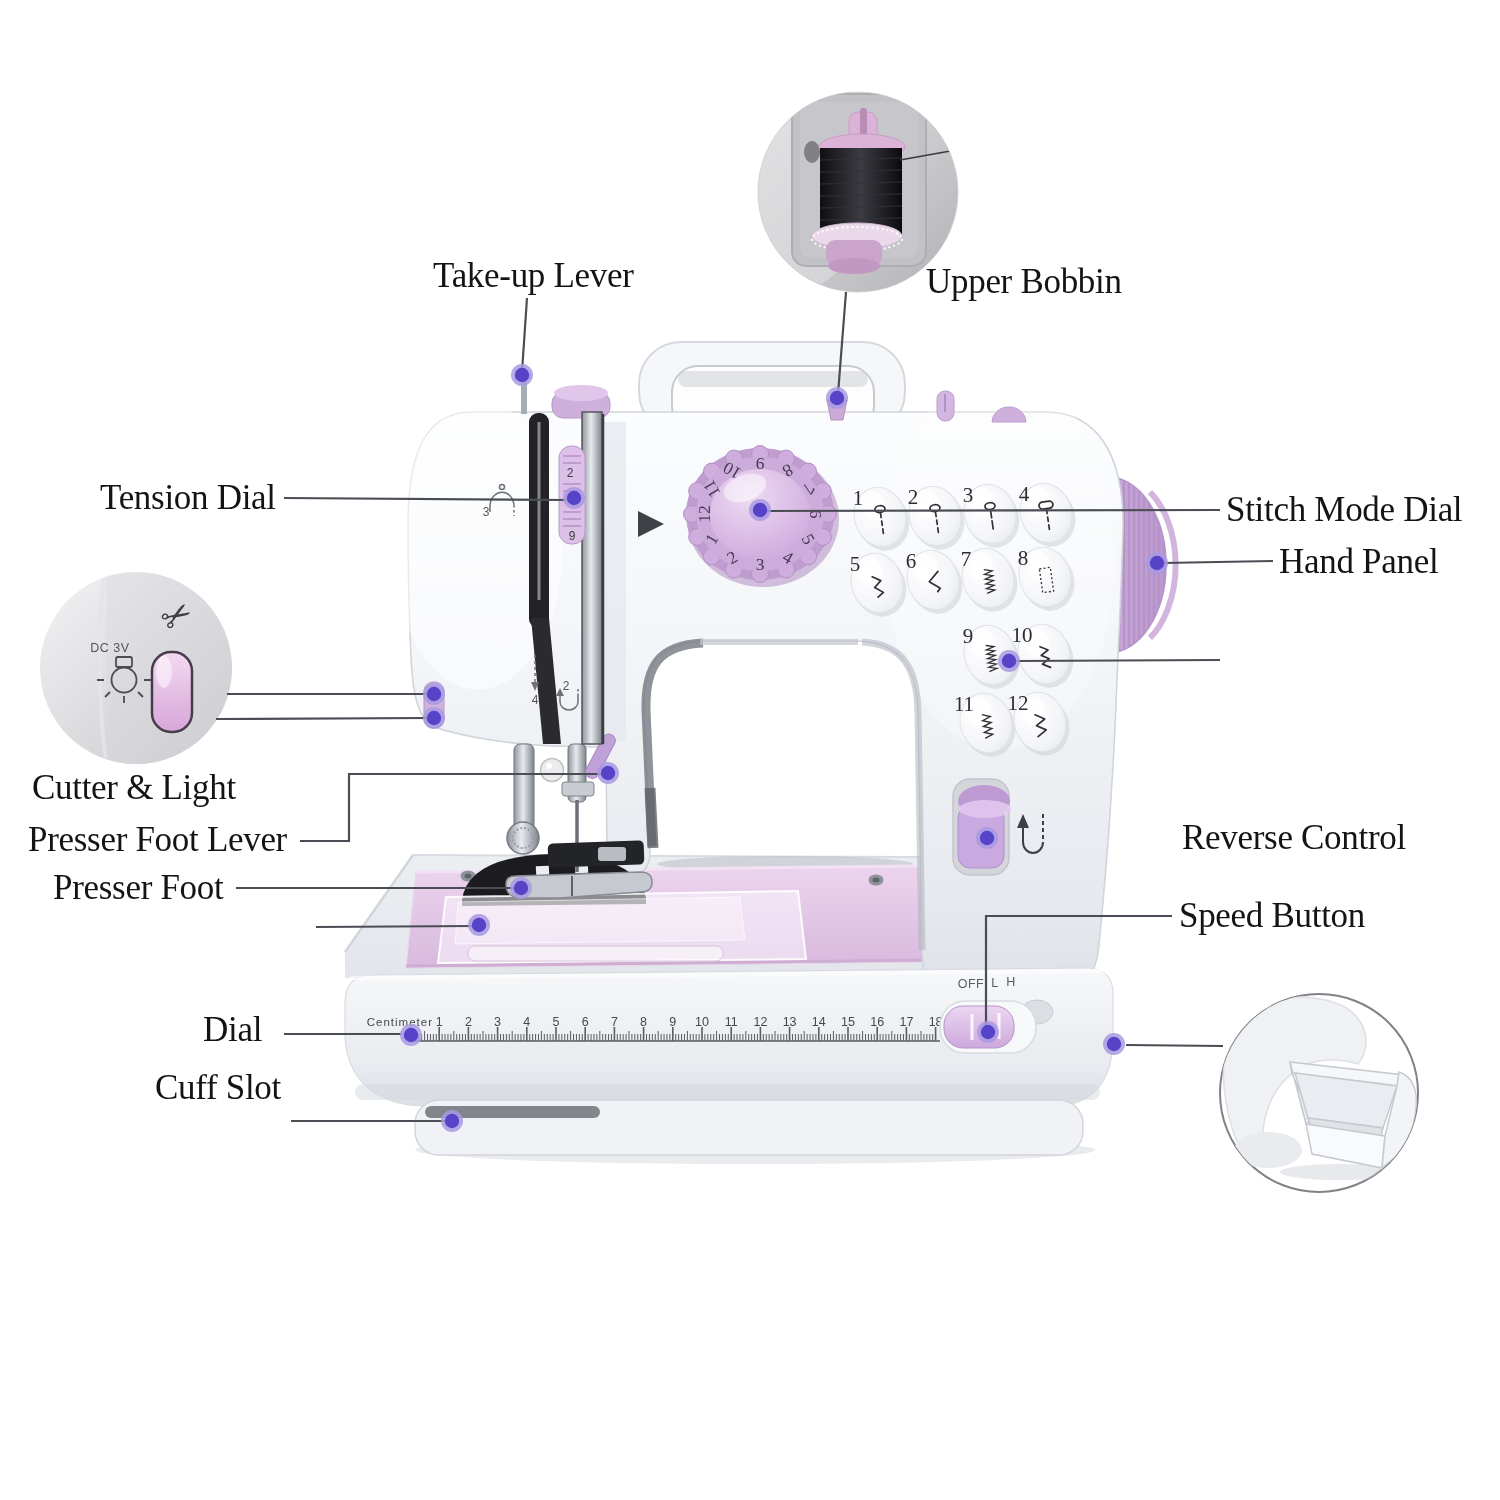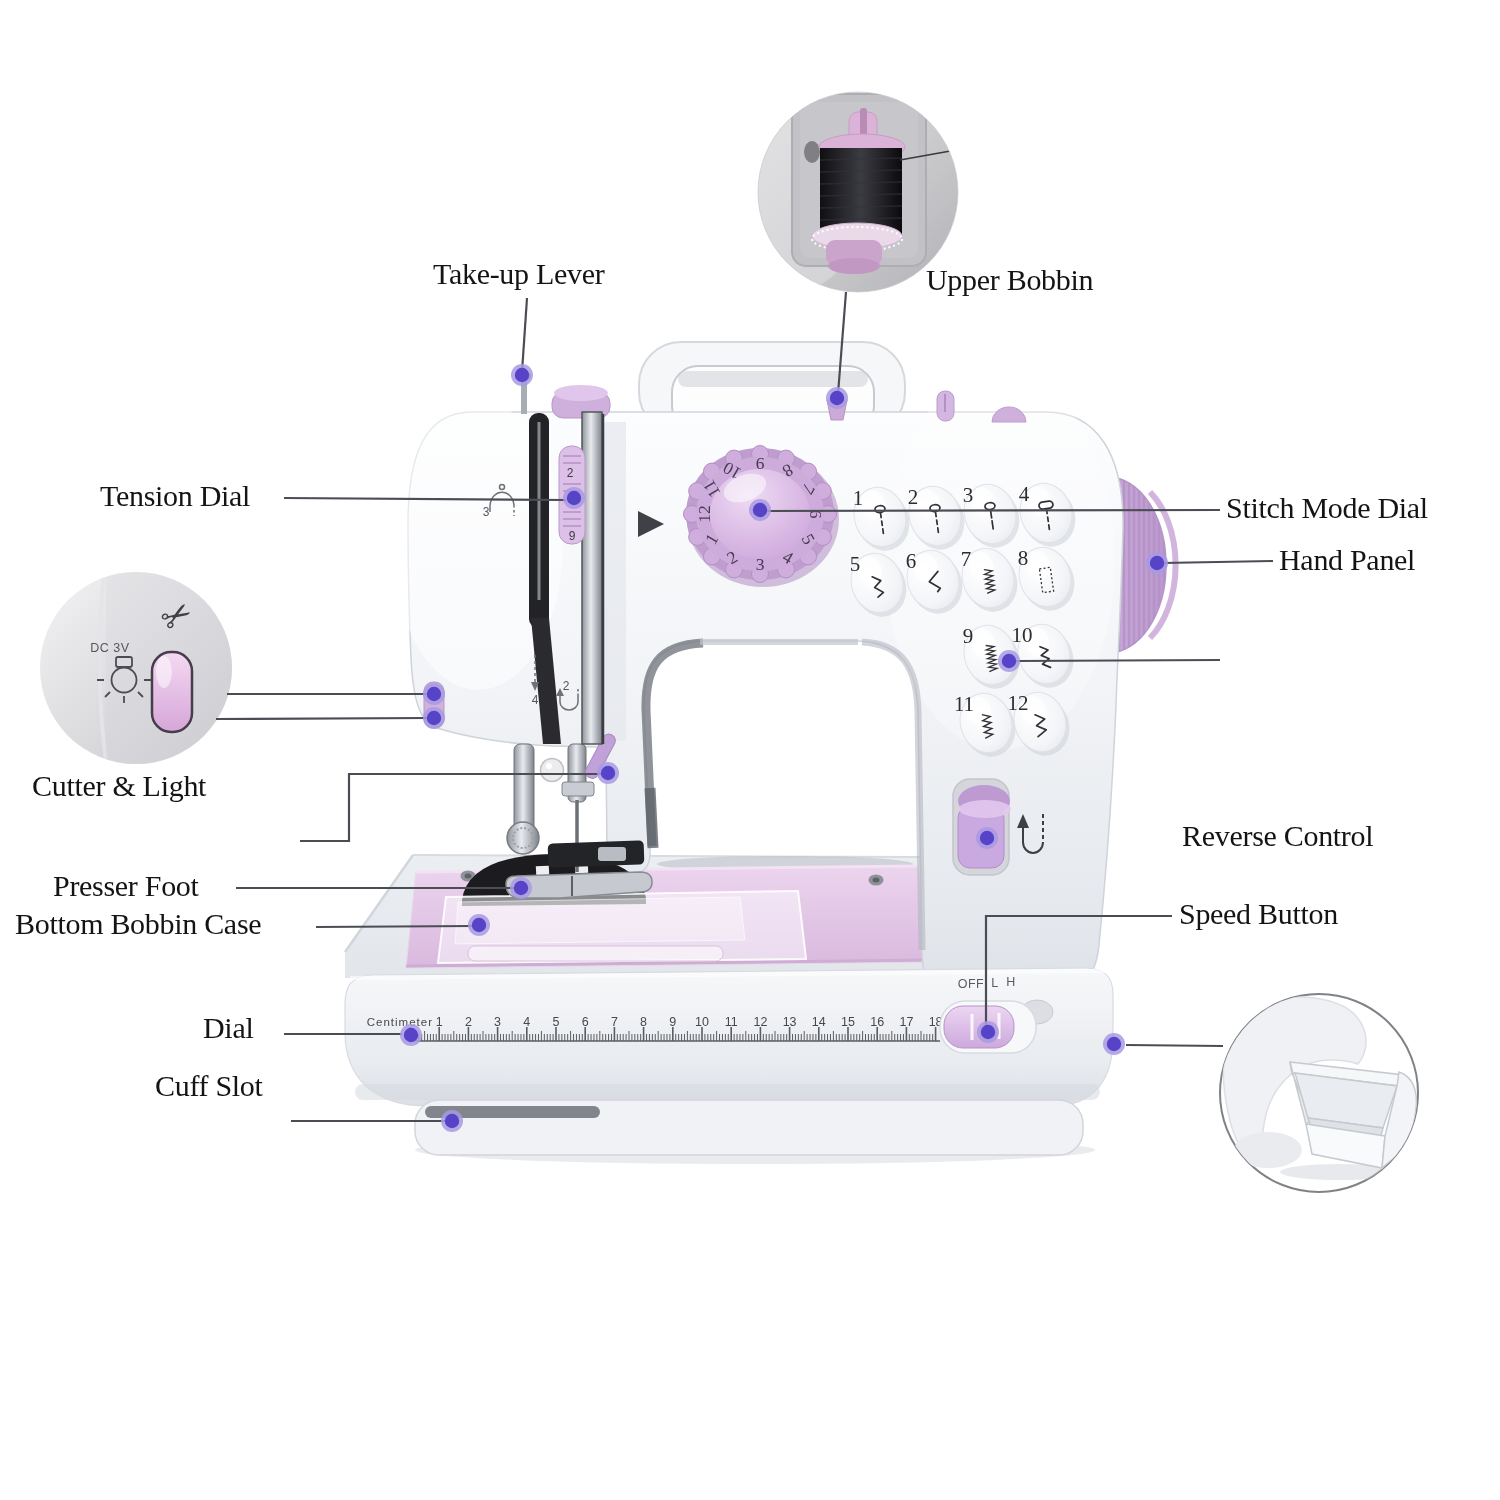--- a/index.html
+++ b/index.html
@@ -1,19 +1,19 @@
 <!DOCTYPE html>
 <html><head>
 <meta charset="utf-8">
 <style>
   html,body{margin:0;padding:0;background:#ffffff;}
   .stage{position:relative;width:1500px;height:1500px;background:#ffffff;overflow:hidden;
          font-family:"Liberation Sans",sans-serif;}
   .art{position:absolute;left:0;top:0;}
-  .lbl{position:absolute;font-family:"Liberation Serif",serif;font-size:30px;color:#141414;
+  .lbl{position:absolute;font-family:"Liberation Serif",serif;font-size:35px;color:#141414;
        white-space:nowrap;letter-spacing:-0.3px;line-height:1.05;z-index:5;}
 </style>
 </head>
 <body>
 
 <div class="stage">
 
 <svg class="art" width="1500" height="1500" viewBox="0 0 1500 1500">
   <defs>
     <linearGradient id="gBody" x1="0" y1="0" x2="0" y2="1">
@@ -785,20 +785,20 @@
         </g>
       </g>
 </svg>
 
 <div class="lbl" style="left:433px;top:258px">Take-up Lever</div>
 <div class="lbl" style="left:926px;top:264px">Upper Bobbin</div>
 <div class="lbl" style="left:100px;top:480px">Tension Dial</div>
 <div class="lbl" style="left:1226px;top:492px">Stitch Mode Dial</div>
 <div class="lbl" style="left:1279px;top:544px">Hand Panel</div>
 <div class="lbl" style="left:32px;top:770px">Cutter &amp; Light</div>
+<div class="lbl" style="left:28px;top:822px">Presser Foot Lever</div>
 <div class="lbl" style="left:53px;top:870px">Presser Foot</div>
-<div class="lbl" style="left:15px;top:908px">Bottom Bobbin Case</div>
 <div class="lbl" style="left:203px;top:1012px">Dial</div>
 <div class="lbl" style="left:155px;top:1070px">Cuff Slot</div>
 <div class="lbl" style="left:1182px;top:820px">Reverse Control</div>
 <div class="lbl" style="left:1179px;top:898px">Speed Button</div>
 
 </div>
 
 </body></html>

